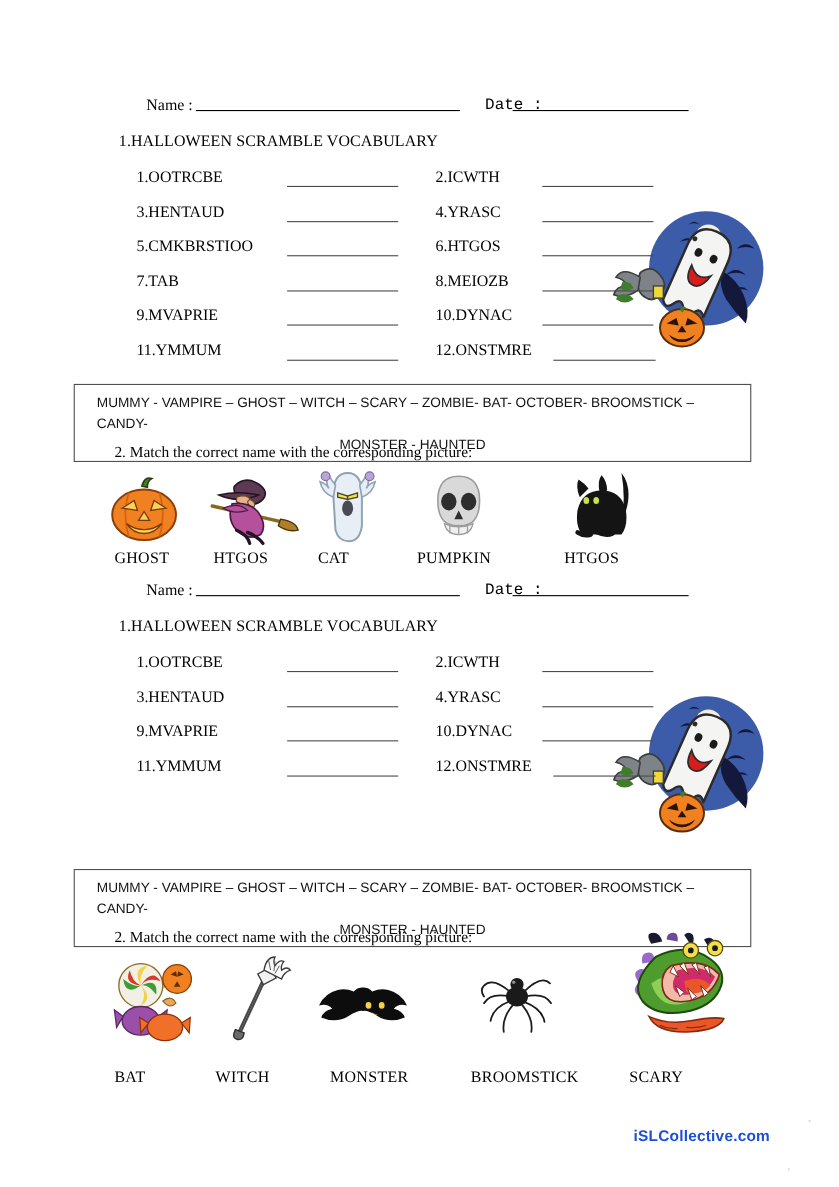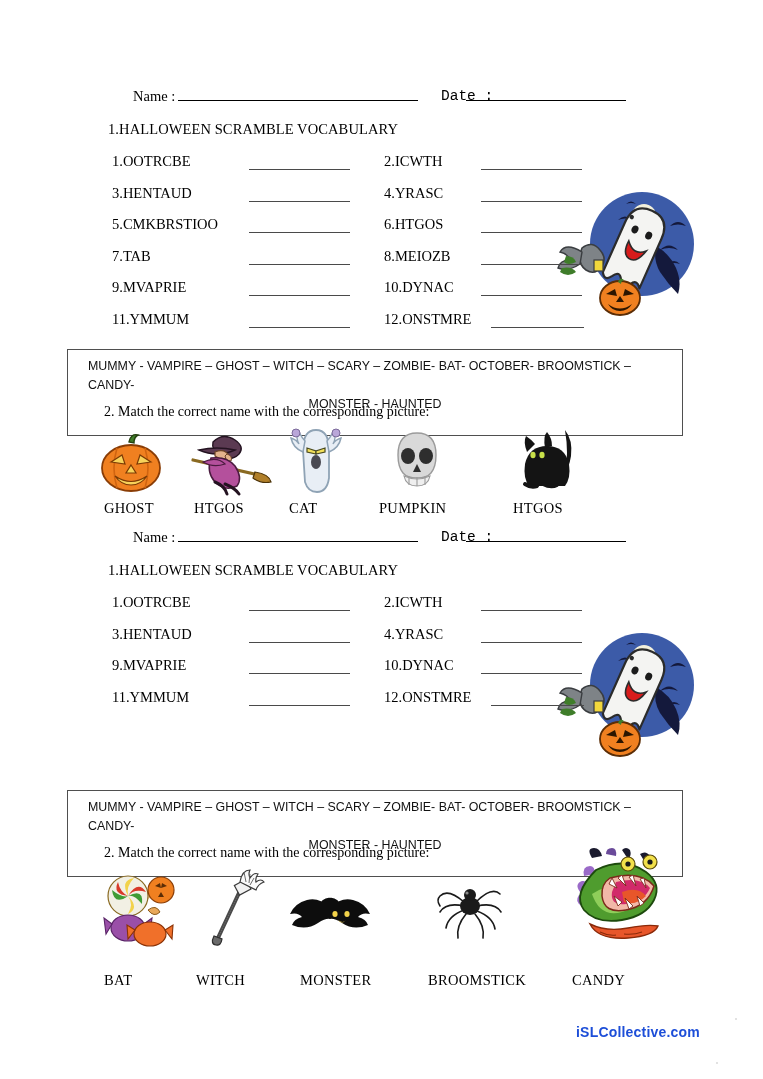--- a/index.html
+++ b/index.html
@@ -49,21 +49,21 @@
     position: absolute;
     left: 108px;
     font-size: 14.5px;
     letter-spacing: 0.1px;
     white-space: nowrap;
   }
 
   
   .scramble {
     position: absolute;
-    left: 4px; right: 0;
+    left: 16px; right: 0;
   }
   .srow {
     position: relative;
     height: 31.5px;
   }
   .sitem {
     position: absolute;
     font-size: 14.5px;
     white-space: nowrap;
     top: 0;
@@ -81,21 +81,21 @@
   
   .sline.right.shift { left: 487px; width: 93px; }
 
   
   .wordbank {
     position: absolute;
     left: 67px;
     width: 616px;
     border: 1.2px solid #4f4f4f;
     box-sizing: border-box;
-    padding: 7px 12px 20px 12px;
+    padding: 7px 12px 4px 12px;
     font-family: "Liberation Sans", "DejaVu Sans", sans-serif;
     font-size: 12.4px;
     line-height: 1.55;
     text-align: center;
     color: #111;
   }
   .wordbank .l1 { text-align: left; padding-left: 8px; }
   .wordbank .l2 { text-align: center; }
 
   
@@ -501,20 +501,20 @@
         <path d="M30 84 q8 4 16 3 M54 86 q10 1 18-2" stroke="#8a2a0a" stroke-width="1.1" fill="none"></path>
       </svg>
     </div>
   </div>
 
   <div class="labels" style="top:972px;">
     <span class="lab" style="left:104px;">BAT</span>
     <span class="lab" style="left:196px;">WITCH</span>
     <span class="lab" style="left:300px;">MONSTER</span>
     <span class="lab" style="left:428px;">BROOMSTICK</span>
-    <span class="lab" style="left:572px;">CANDY</span>
+    <span class="lab" style="left:572px;">SCARY</span>
   </div>
 
   <div class="watermark">iSLCollective.com</div>
   <div class="dot" style="left:735px; top:1018px;"></div>
   <div class="dot" style="left:716px; top:1062px;"></div>
 
 </div>
 
 </body></html>

